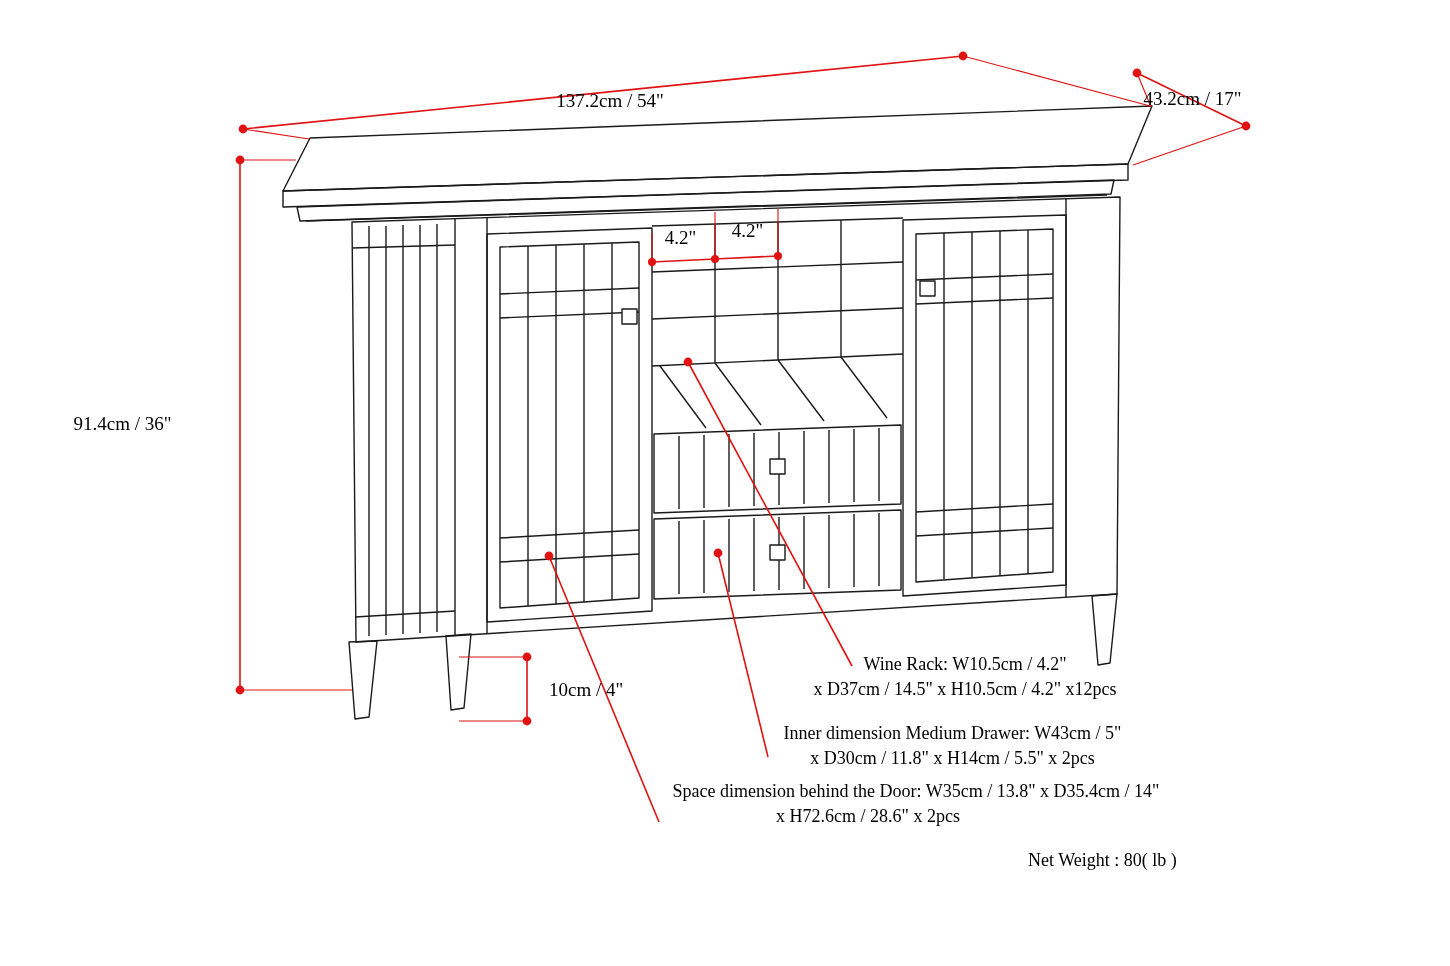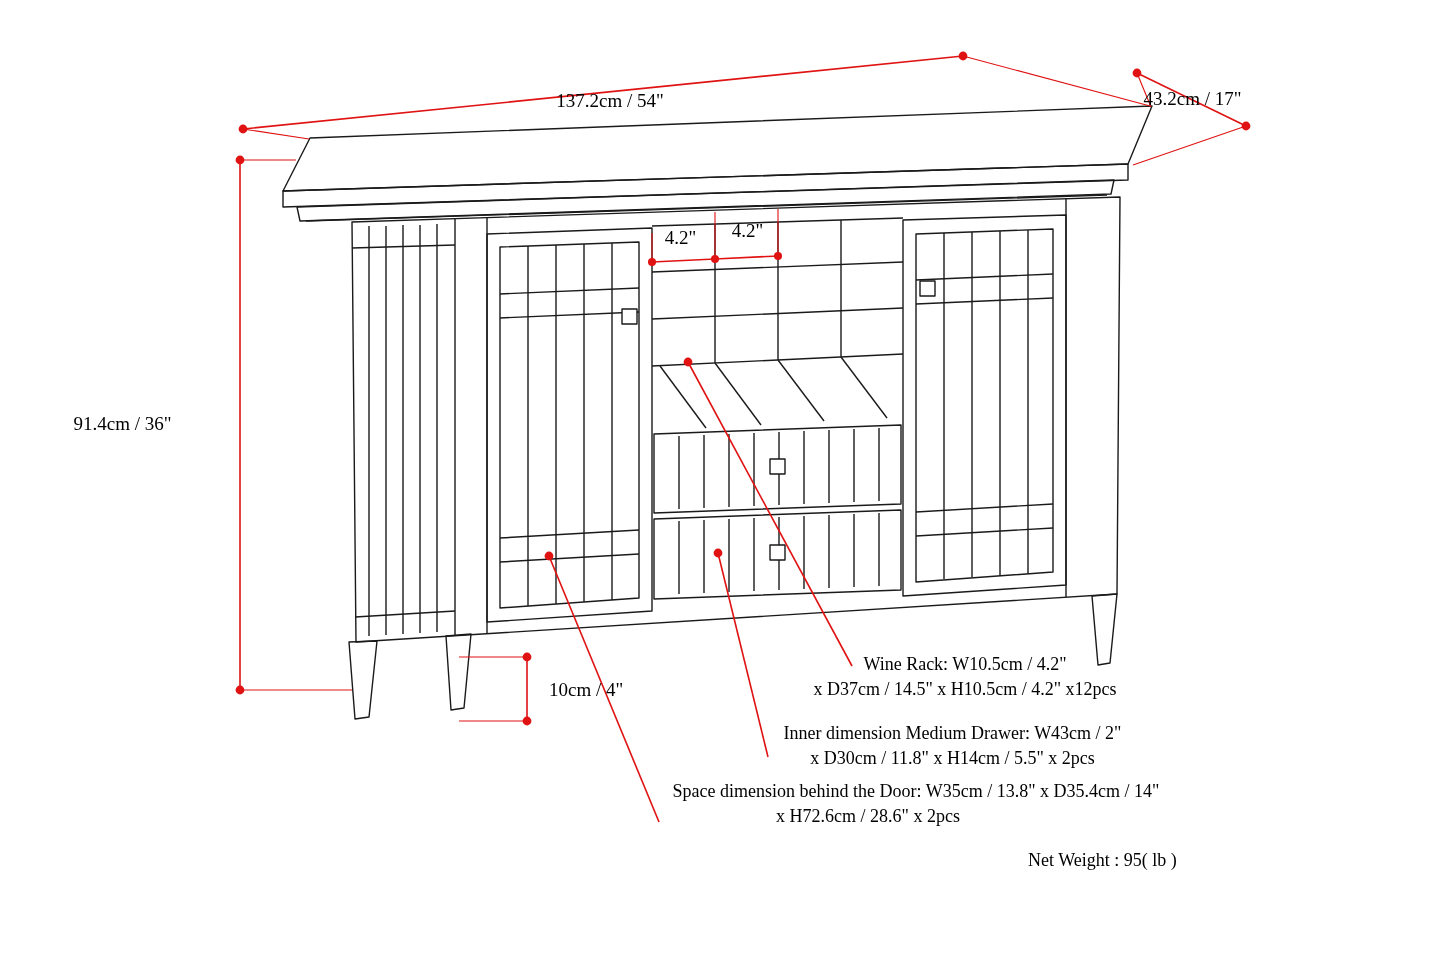--- a/index.html
+++ b/index.html
@@ -169,24 +169,24 @@
   <div class="lbl center" style="left:633px;top:227px;width:95px;">4.2"</div>
   <div class="lbl center" style="left:700px;top:220px;width:95px;">4.2"</div>
   <div class="lbl" style="left:549px;top:679px;">10cm / 4"</div>
 
   <div class="note" style="left:800px;top:652px;width:330px;">
     <div>Wine Rack: W10.5cm / 4.2"</div>
     <div>x D37cm / 14.5" x H10.5cm / 4.2" x12pcs</div>
   </div>
 
   <div class="note" style="left:765px;top:721px;width:375px;">
-    <div>Inner dimension Medium Drawer: W43cm / 2"</div>
+    <div>Inner dimension Medium Drawer: W43cm / 5"</div>
     <div>x D30cm / 11.8" x H14cm / 5.5" x 2pcs</div>
   </div>
 
   <div class="note" style="left:660px;top:779px;width:512px;text-align:center;">
     <div>Space dimension behind the Door:  W35cm / 13.8" x D35.4cm / 14"</div>
     <div class="l2-shift">x H72.6cm / 28.6" x 2pcs</div>
   </div>
 
-  <div class="note" style="left:1028px;top:848px;text-align:left;">Net Weight : 95( lb )</div>
+  <div class="note" style="left:1028px;top:848px;text-align:left;">Net Weight : 80( lb )</div>
 
 </div>
 
 </body></html>

